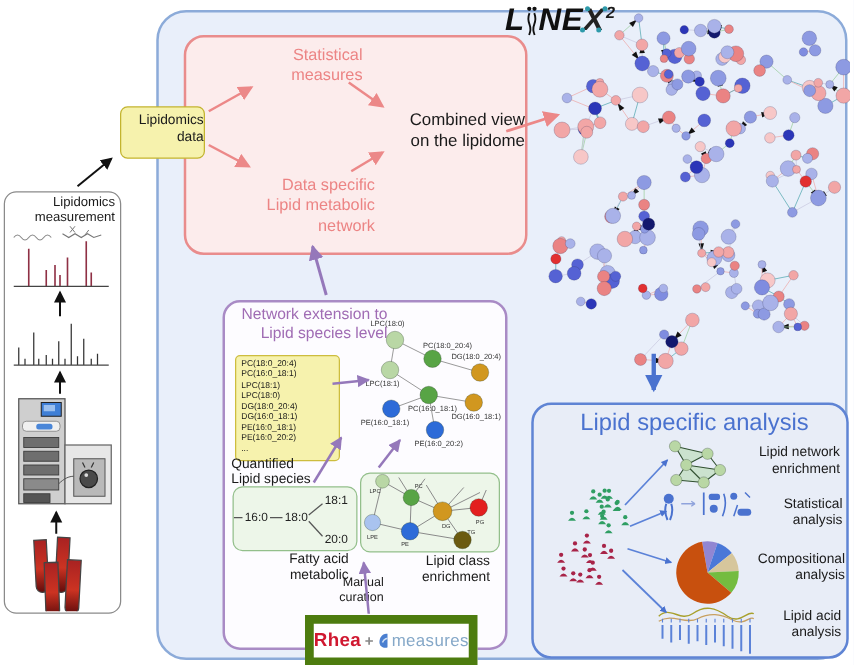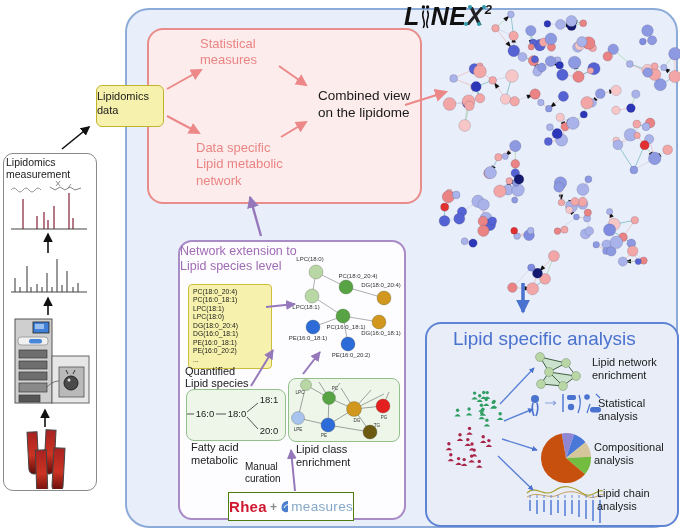--- a/index.html
+++ b/index.html
@@ -1,20 +1,20 @@
 <!DOCTYPE html>
 <html><head>
 <meta charset="utf-8">
 <style>
   html,body{margin:0;padding:0}
   body{width:683px;height:532px;position:relative;background:#fff;
        font-family:"Liberation Sans",sans-serif;color:#1a1a1a;overflow:hidden}
   .abs{position:absolute}
   .ml{white-space:pre-line}
-  .ctr{text-align:left}
+  .ctr{text-align:right}
   #panel-main{left:125px;top:8px;width:549px;height:516px;background:#e9effa;
       border:2px solid #8cabd9;border-radius:24px}
   #brand{left:404px;top:1px;height:32px;display:flex;align-items:flex-start;z-index:6}
   .bl{font-style:italic;font-weight:800;font-size:25px;color:#101010;letter-spacing:.5px;line-height:30px}
   .bx{font-weight:600;color:#222}
   .xwrap{position:relative;display:inline-block}
   .bdot{position:absolute;width:4px;height:4px;border-radius:50%;background:#2e9aaa}
   .d1{left:1px;top:4px}.d2{right:-2px;top:4px}.d3{left:-3px;bottom:5px}.d4{right:3px;bottom:5px}
   .bsup{font-style:italic;font-weight:700;font-size:13px;margin-top:1px;margin-left:1px}
   #box-overview{left:147px;top:28px;width:271px;height:172px;background:#fcecec;
@@ -35,21 +35,21 @@
   #box-species{left:188px;top:284px;width:78px;height:80px;background:#f6f2ad;border:1px solid #cdbd3e;
       border-radius:4px;font-size:6.8px;line-height:1.25;padding:3px 0 0 4px;z-index:3}
   #txt-quant{left:185px;top:365px;width:84px;font-size:11px;line-height:1.1;z-index:3}
   #species-svg{left:280px;top:252px;z-index:3}
   .greenbox{background:#edf6e9;border:1.3px solid #93bf8b;border-radius:8px;z-index:3}
   #box-fa{left:186px;top:389px;width:98px;height:50px}
   #box-lc{left:288px;top:378px;width:110px;height:62px}
   #txt-fa{left:191px;top:441px;width:88px;font-size:11px;line-height:1.15;z-index:3}
   #txt-lc{left:296px;top:443px;width:96px;font-size:11px;line-height:1.15;z-index:3}
   #txt-curation{left:245px;top:461px;width:62px;font-size:10px;line-height:1.2;z-index:3}
-  #box-rhea{left:228px;top:492px;width:124px;height:27px;background:#fff;border:1px solid #4d7c0f;
+  #box-rhea{left:244px;top:492px;width:124px;height:27px;background:#fff;border:7px solid #4d7c0f;
       display:flex;align-items:center;justify-content:space-between;gap:3px;z-index:3}
   #rhea-word{color:#d01830;font-weight:800;font-size:15px;letter-spacing:.3px}
   #plus-word{color:#888;font-weight:700;font-size:12px}
   #reactome-word{color:#85a8c8;font-size:13.5px;letter-spacing:.3px}
   #box-analysis{left:425px;top:322px;width:250px;height:201px;background:#e8edf7;
       border:2px solid #5f84d4;border-radius:16px;z-index:2}
   #txt-an-title{left:453px;top:328px;width:194px;color:#4a72cf;font-size:19px;z-index:3}
   .anlabel{font-size:11px;line-height:1.2;z-index:3}
   #txt-an-0{left:592px;top:356px;width:80px}
   #txt-an-1{left:598px;top:397px;width:76px}
@@ -785,21 +785,21 @@
     <path d="M27 27 L46.04 43.20 A25 25 0 1 1 22.66 2.38 Z" fill="#c8500e"></path>
   </svg>
 <div class="abs ml ctr anlabel" id="txt-an-2">Compositional
 analysis</div>
 <svg class="abs" id="chain-icon" width="82" height="46">
   <path d="M3 15 C 12 6 20 20 30 13 S 48 8 58 15 S 74 10 79 13" stroke="#a8a02c" stroke-width="1.1" fill="none"></path>
   <path d="M3 19 C 14 12 24 22 34 17 S 52 13 62 18 S 76 14 79 17" stroke="#c8a060" stroke-width="1" fill="none"></path>
   <path d="M6 17 V20 M13 17 V20 M20 17 V20 M27 17 V20 M34 17 V20 M41 17 V20 M48 17 V20 M55 17 V20 M62 17 V20 M69 17 V20 M76 17 V20" stroke="#5b82d8" stroke-width="0.9"></path>
   <path d="M6 22 V33 M13 22 V36 M20 22 V34 M27 22 V37 M34 22 V35 M41 22 V38 M48 22 V36 M55 22 V39 M62 22 V41 M69 22 V43 M76 22 V45" stroke="#5b82d8" stroke-width="1.6"></path>
 </svg>
-<div class="abs ml ctr anlabel" id="txt-an-3">Lipid chain
+<div class="abs ml ctr anlabel" id="txt-an-3">Lipid acid
 analysis</div>
 
 <svg class="abs" id="arrow-overlay" width="683" height="532">
   <defs>
     <marker id="mArrB" markerWidth="7" markerHeight="7" refX="5" refY="3" orient="auto">
         <path d="M0 0 L6 3 L0 6 Z" fill="#111"></path>
       </marker>
     <marker id="mArrP" markerWidth="7" markerHeight="7" refX="5" refY="3" orient="auto">
         <path d="M0 0 L6 3 L0 6 Z" fill="#ec8888"></path>
       </marker>

